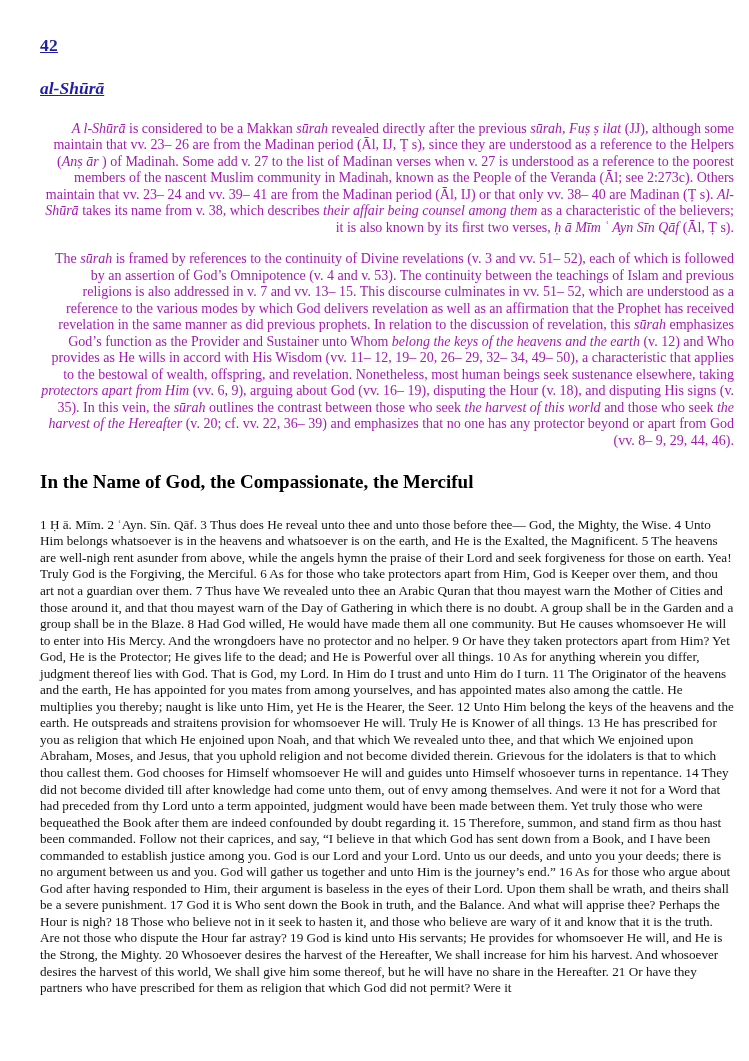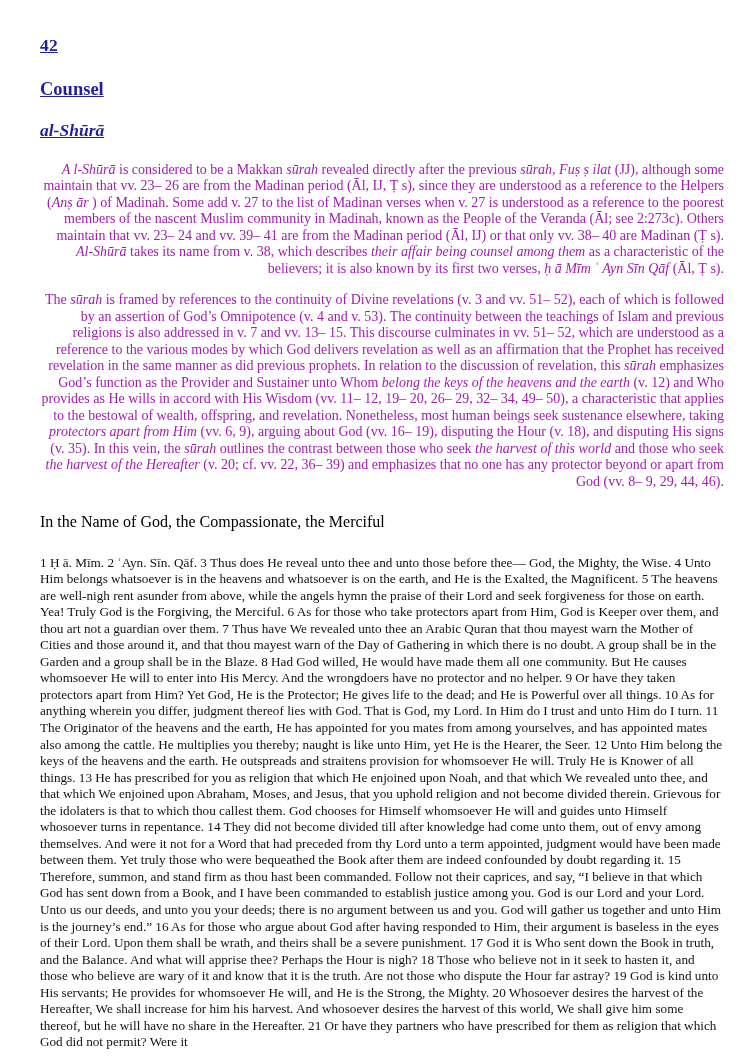--- a/index.html
+++ b/index.html
@@ -13,21 +13,21 @@
     height: 1061px;
     font-family: "Liberation Serif", "DejaVu Serif", serif;
     color: #000000;
     overflow: hidden;
   }
   .page {
     position: relative;
     width: 749px;
     height: 1061px;
     box-sizing: border-box;
-    padding: 36px 25px 0 40px;
+    padding: 36px 15px 0 40px;
   }
   
   .surah-number {
     font-size: 17.5px;
     font-weight: bold;
     color: #1f1fa0;
     text-decoration: underline;
     letter-spacing: 0.2px;
     margin: 0 0 24px 0;
     line-height: 1.1;
@@ -54,22 +54,22 @@
     font-size: 14px;
     line-height: 16.5px;
     text-align: right;
     margin: 0 0 15px 0;
     color: #a21caf;
   }
   .intro-para .it { font-style: italic; }
 
   
   .basmala {
-    font-size: 16px;
-    font-weight: normal;
+    font-size: 19px;
+    font-weight: bold;
     margin: 22px 0 23px 0;
     line-height: 1.2;
     color: #000;
   }
   
   .verses {
     font-size: 13.2px;
     line-height: 16.55px;
     text-align: left;
     margin: 0;
@@ -78,21 +78,20 @@
   .verses .it { }
   .vn { font-style: normal; }
 </style>
 </head>
 <body>
 
 <div class="page">
 
   <h1 class="surah-number">42</h1>
 
-  <h2 class="surah-title-en">Counsel</h2>
 
   <h3 class="surah-title-ar">al-Shūrā</h3>
 
   <p class="intro-para"><span class="it">A l-Shūrā</span><span class="vn"> is considered to be a Makkan </span><span class="it">sūrah</span><span class="vn"> revealed directly after the previous </span><span class="it">sūrah, Fuṣ ṣ ilat</span><span class="vn"> (JJ), although some maintain that vv. 23– 26 are from the Madinan period (Āl, IJ, Ṭ s), since they are understood as a reference to the Helpers (</span><span class="it">Anṣ ār</span><span class="vn"> ) of Madinah. Some add v. 27 to the list of Madinan verses when v. 27 is understood as a reference to the poorest members of the nascent Muslim community in Madinah, known as the People of the Veranda (Āl; see 2:273c). Others maintain that vv. 23– 24 and vv. 39– 41 are from the Madinan period (Āl, IJ) or that only vv. 38– 40 are Madinan (Ṭ s). </span><span class="it">Al-Shūrā</span><span class="vn"> takes its name from v. 38, which describes </span><span class="it">their affair being counsel among them</span><span class="vn"> as a characteristic of the believers; it is also known by its first two verses, </span><span class="it">ḥ ā Mīm ʿ Ayn Sīn Qāf</span><span class="vn"> (Āl, Ṭ s).</span></p>
 
   <p class="intro-para"><span class="vn">The </span><span class="it">sūrah</span><span class="vn"> is framed by references to the continuity of Divine revelations (v. 3 and vv. 51– 52), each of which is followed by an assertion of God’s Omnipotence (v. 4 and v. 53). The continuity between the teachings of Islam and previous religions is also addressed in v. 7 and vv. 13– 15. This discourse culminates in vv. 51– 52, which are understood as a reference to the various modes by which God delivers revelation as well as an affirmation that the Prophet has received revelation in the same manner as did previous prophets. In relation to the discussion of revelation, this </span><span class="it">sūrah</span><span class="vn"> emphasizes God’s function as the Provider and Sustainer unto Whom </span><span class="it">belong the keys of the heavens and the earth</span><span class="vn"> (v. 12) and Who provides as He wills in accord with His Wisdom (vv. 11– 12, 19– 20, 26– 29, 32– 34, 49– 50), a characteristic that applies to the bestowal of wealth, offspring, and revelation. Nonetheless, most human beings seek sustenance elsewhere, taking </span><span class="it">protectors apart from Him</span><span class="vn"> (vv. 6, 9), arguing about God (vv. 16– 19), disputing the Hour (v. 18), and disputing His signs (v. 35). In this vein, the </span><span class="it">sūrah</span><span class="vn"> outlines the contrast between those who seek </span><span class="it">the harvest of this world</span><span class="vn"> and those who seek </span><span class="it">the harvest of the Hereafter</span><span class="vn"> (v. 20; cf. vv. 22, 36– 39) and emphasizes that no one has any protector beyond or apart from God (vv. 8– 9, 29, 44, 46).</span></p>
 
   <h4 class="basmala">In the Name of God, the Compassionate, the Merciful</h4>
 
   <p class="verses"><span class="vn">1 </span><span class="it">Ḥ ā. Mīm.</span><span class="vn"> 2 </span><span class="it">ʿAyn. Sīn. Qāf.</span><span class="vn"> 3 Thus does He reveal unto thee and unto those before thee— God, the Mighty, the Wise. 4 Unto Him belongs whatsoever is in the heavens and whatsoever is on the earth, and He is the Exalted, the Magnificent. 5 The heavens are well-nigh rent asunder from above, while the angels hymn the praise of their Lord and seek forgiveness for those on earth. Yea! Truly God is the Forgiving, the Merciful. 6 As for those who take protectors apart from Him, God is Keeper over them, and thou art not a guardian over them. 7 Thus have We revealed unto thee an Arabic Quran that thou mayest warn the Mother of Cities and those around it, and that thou mayest warn of the Day of Gathering in which there is no doubt. A group shall be in the Garden and a group shall be in the Blaze. 8 Had God willed, He would have made them all one community. But He causes whomsoever He will to enter into His Mercy. And the wrongdoers have no protector and no helper. 9 Or have they taken protectors apart from Him? Yet God, He is the Protector; He gives life to the dead; and He is Powerful over all things. 10 As for anything wherein you differ, judgment thereof lies with God. That is God, my Lord. In Him do I trust and unto Him do I turn. 11 The Originator of the heavens and the earth, He has appointed for you mates from among yourselves, and has appointed mates also among the cattle. He multiplies you thereby; naught is like unto Him, yet He is the Hearer, the Seer. 12 Unto Him belong the keys of the heavens and the earth. He outspreads and straitens provision for whomsoever He will. Truly He is Knower of all things. 13 He has prescribed for you as religion that which He enjoined upon Noah, and that which We revealed unto thee, and that which We enjoined upon Abraham, Moses, and Jesus, that you uphold religion and not become divided therein. Grievous for the idolaters is that to which thou callest them. God chooses for Himself whomsoever He will and guides unto Himself whosoever turns in repentance. 14 They did not become divided till after knowledge had come unto them, out of envy among themselves. And were it not for a Word that had preceded from thy Lord unto a term appointed, judgment would have been made between them. Yet truly those who were bequeathed the Book after them are indeed confounded by doubt regarding it. 15 Therefore, summon, and stand firm as thou hast been commanded. Follow not their caprices, and say, “I believe in that which God has sent down from a Book, and I have been commanded to establish justice among you. God is our Lord and your Lord. Unto us our deeds, and unto you your deeds; there is no argument between us and you. God will gather us together and unto Him is the journey’s end.” 16 As for those who argue about God after having responded to Him, their argument is baseless in the eyes of their Lord. Upon them shall be wrath, and theirs shall be a severe punishment. 17 God it is Who sent down the Book in truth, and the Balance. And what will apprise thee? Perhaps the Hour is nigh? 18 Those who believe not in it seek to hasten it, and those who believe are wary of it and know that it is the truth. Are not those who dispute the Hour far astray? 19 God is kind unto His servants; He provides for whomsoever He will, and He is the Strong, the Mighty. 20 Whosoever desires the harvest of the Hereafter, We shall increase for him his harvest. And whosoever desires the harvest of this world, We shall give him some thereof, but he will have no share in the Hereafter. 21 Or have they partners who have prescribed for them as religion that which God did not permit? Were it</span></p>

